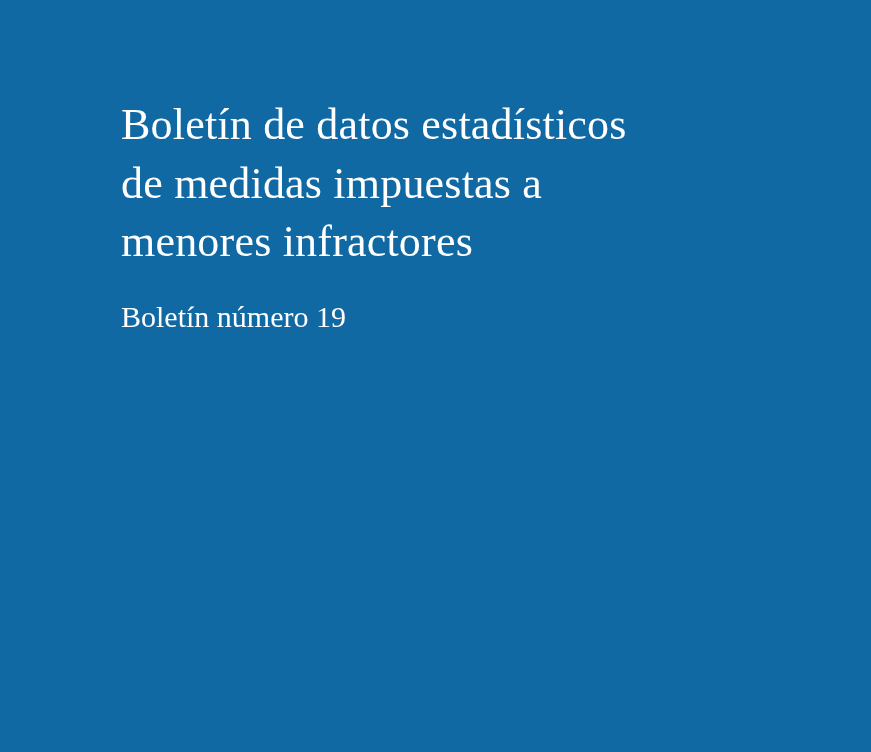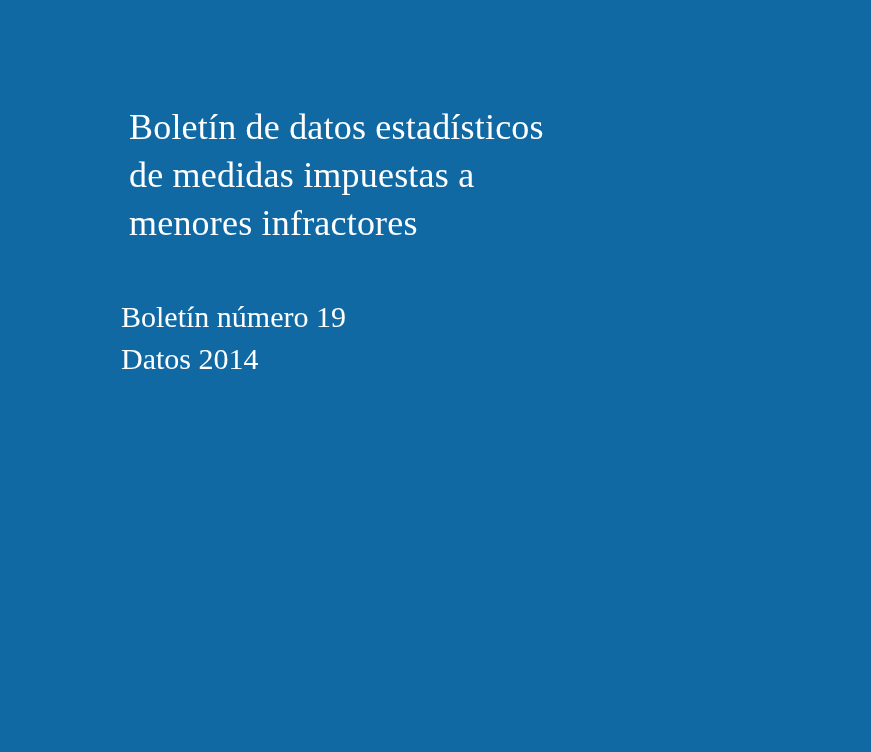--- a/index.html
+++ b/index.html
@@ -22,25 +22,25 @@
   }
   .title-block {
     position: absolute;
     left: 121px;
     top: 96px;
     width: 660px;
   }
   .cover-title {
     color: #ffffff;
     font-family: "Liberation Serif", serif;
-    font-size: 36px;
+    font-size: 44px;
     font-weight: normal;
     line-height: 1.33;
     letter-spacing: 0.2px;
-    margin: 8px;
+    margin: 0;
     white-space: pre-line;
   }
   .subtitle-block {
     position: absolute;
     left: 121px;
     top: 296px;
     width: 660px;
   }
   .cover-subtitle-line {
     color: #ffffff;
@@ -57,16 +57,15 @@
 <div class="cover">
 
   <div class="title-block">
     <h1 class="cover-title">Boletín de datos estadísticos
 de medidas impuestas a
 menores infractores</h1>
   </div>
 
   <div class="subtitle-block">
     <p class="cover-subtitle-line">Boletín número 19</p>
-    <p class="cover-subtitle-line">Datos 2014</p>
   </div>
 
 </div>
 
 </body></html>

